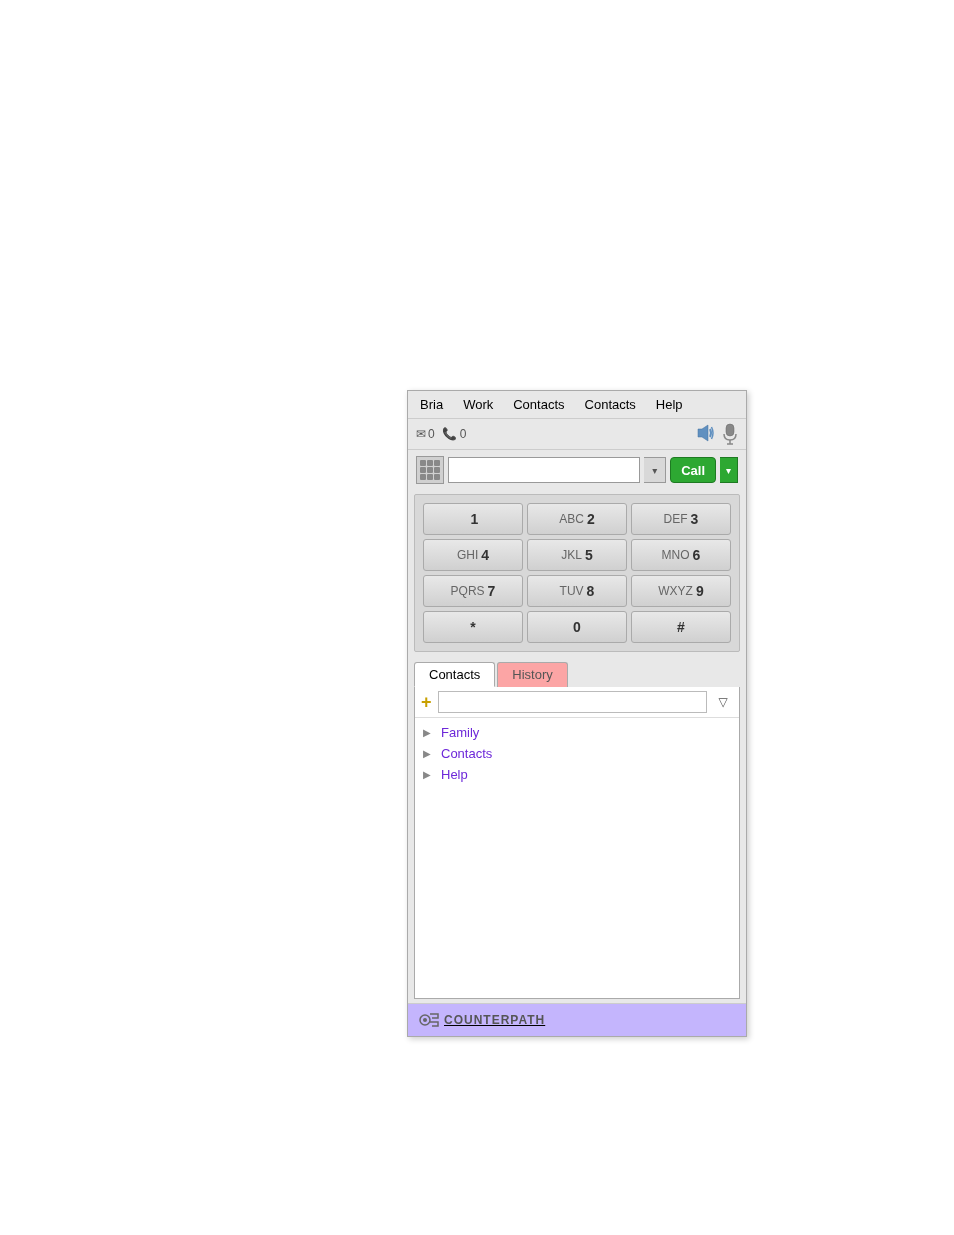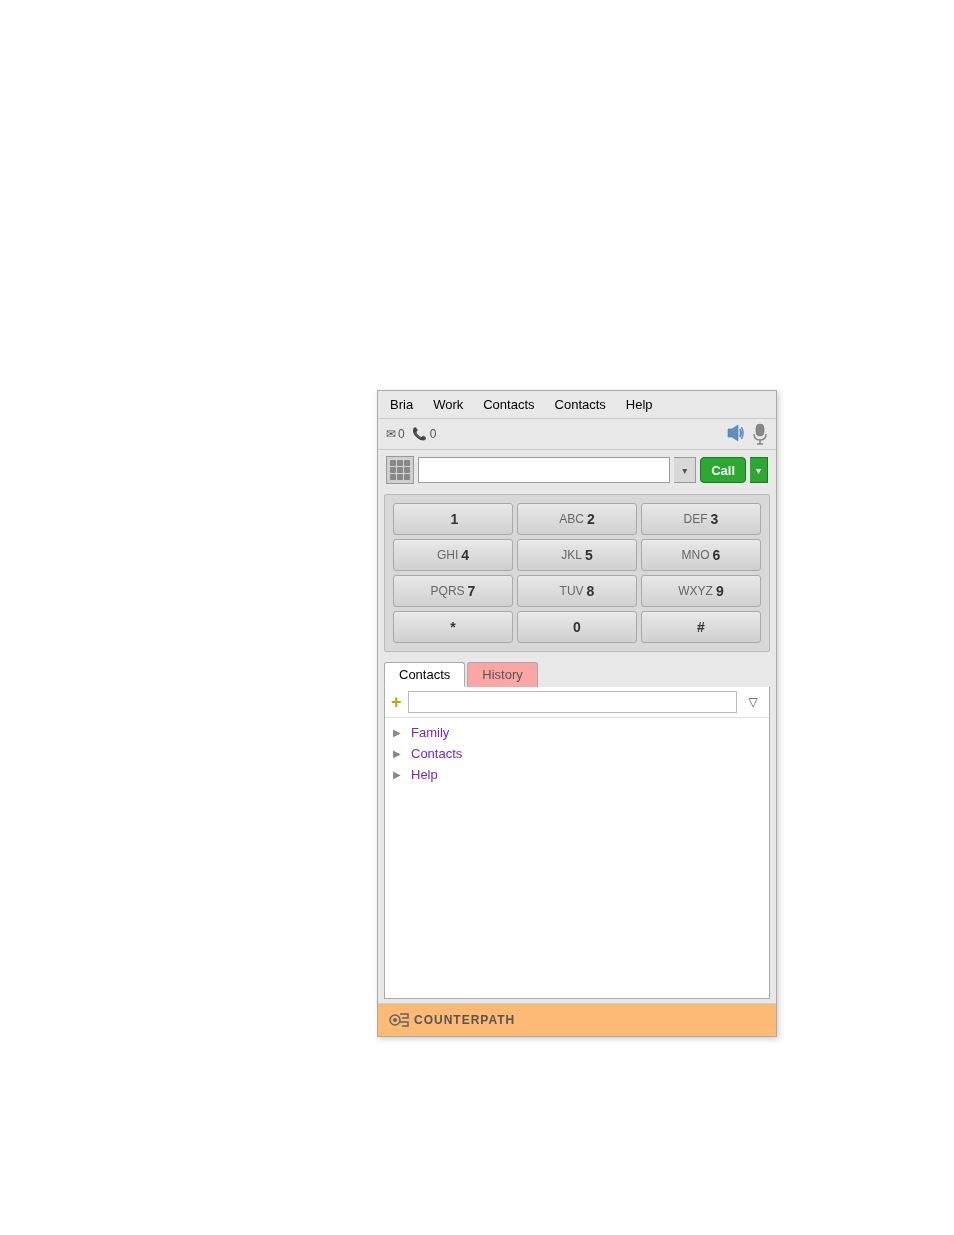--- a/index.html
+++ b/index.html
@@ -14,21 +14,21 @@
       min-height: 1235px;
     }
 
     .app-wrapper {
       position: relative;
       margin-top: 390px;
       margin-left: 200px;
     }
 
     .app-window {
-      width: 400px;
+      width: 340px;
       background: #e8e8e8;
       border: 1px solid #aaa;
       box-shadow: 2px 2px 6px rgba(0,0,0,0.2);
     }
 
     
     .menu-bar {
       background: #e8e8e8;
       padding: 4px 8px;
       display: flex;
@@ -251,27 +251,28 @@
     }
     .group-arrow {
       color: #888;
       font-size: 10px;
       width: 12px;
     }
     .group-name { color: #6d28d9; }
 
     
     .app-footer {
-      background: #fdba74;
+      background: #c4b5fd;
       padding: 6px 10px;
       display: flex;
       align-items: flex-end;
       gap: 6px;
       border-top: 1px solid #ccc;
       margin-top: 4px;
+      text-decoration: underline;
     }
     .footer-logo {
       display: flex;
       align-items: center;
       gap: 4px;
     }
     .footer-logo-text {
       font-size: 12px;
       font-weight: bold;
       color: #555;

